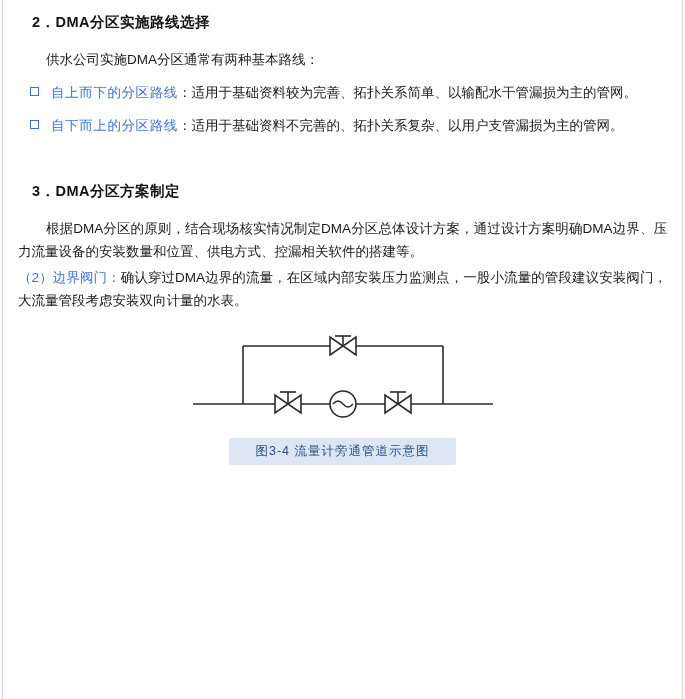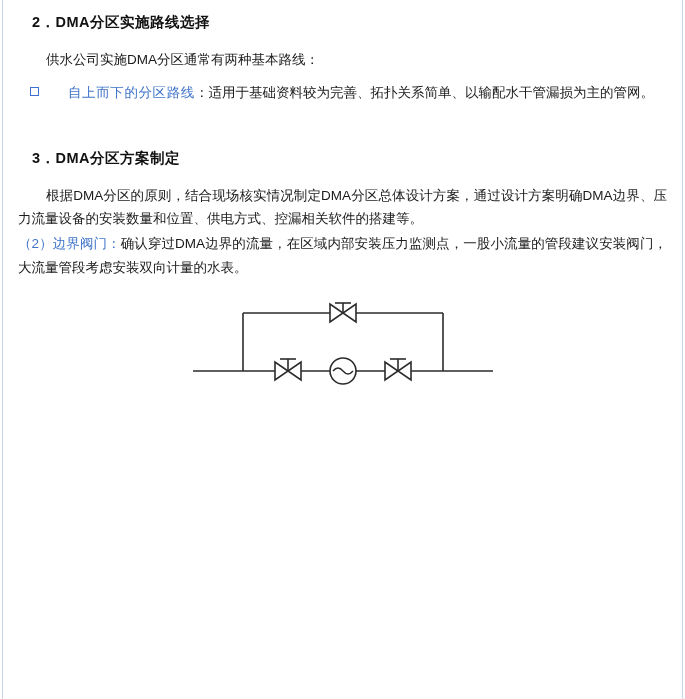--- a/index.html
+++ b/index.html
@@ -38,21 +38,20 @@
     text-align: justify;
   }
   .indent {
     text-indent: 28px;
     margin-top: 14px;
   }
   .bullet-row {
     display: flex;
     align-items: flex-start;
     margin: 10px 0 6px 0;
-    gap: 17px;
   }
   .bullet-sq {
     flex: 0 0 auto;
     width: 9px;
     height: 9px;
     border: 1.5px solid #3f6fd0;
     margin: 6px 12px 0 12px;
     box-sizing: border-box;
   }
   .bullet-text {
@@ -110,20 +109,26 @@
 
   <div class="para indent">供水公司实施DMA分区通常有两种基本路线：</div>
 
   <div class="bullet-row">
     <div class="bullet-sq"></div>
     <div class="bullet-text">
       <span class="blue-link">自上而下的分区路线</span><span>：适用于基础资料较为完善、拓扑关系简单、以输配水干管漏损为主的管网。</span>
     </div>
   </div>
 
+  <div class="bullet-row">
+    <div class="bullet-sq"></div>
+    <div class="bullet-text">
+      <span class="blue-link">自下而上的分区路线</span><span>：适用于基础资料不完善的、拓扑关系复杂、以用户支管漏损为主的管网。</span>
+    </div>
+  </div>
 
   <div class="spacer-md"></div>
 
 
   <div class="spacer-md"></div>
 
   <div class="heading">3．DMA分区方案制定</div>
 
   <div class="para indent">根据DMA分区的原则，结合现场核实情况制定DMA分区总体设计方案，通过设计方案明确DMA边界、压力流量设备的安装数量和位置、供电方式、控漏相关软件的搭建等。</div>
 
@@ -161,15 +166,16 @@
       <circle cx="150" cy="70" r="13" stroke="#2b2b2b" stroke-width="1.6" fill="#ffffff"></circle>
       <path d="M140 70 q5 -6 10 0 q5 6 10 0" stroke="#2b2b2b" stroke-width="1.4" fill="none"></path>
 
       <g stroke="#2b2b2b" stroke-width="1.6" fill="#ffffff">
         <polygon points="192,61 192,79 205,70"></polygon>
         <polygon points="218,61 218,79 205,70"></polygon>
         <line x1="205" y1="70" x2="205" y2="58" stroke="#2b2b2b"></line>
         <line x1="197" y1="58" x2="213" y2="58" stroke="#2b2b2b"></line>
       </g>
     </svg>
+    <div class="figure-caption">图3-4 流量计旁通管道示意图</div>
   </div>
 
 </div>
 
 </body></html>

